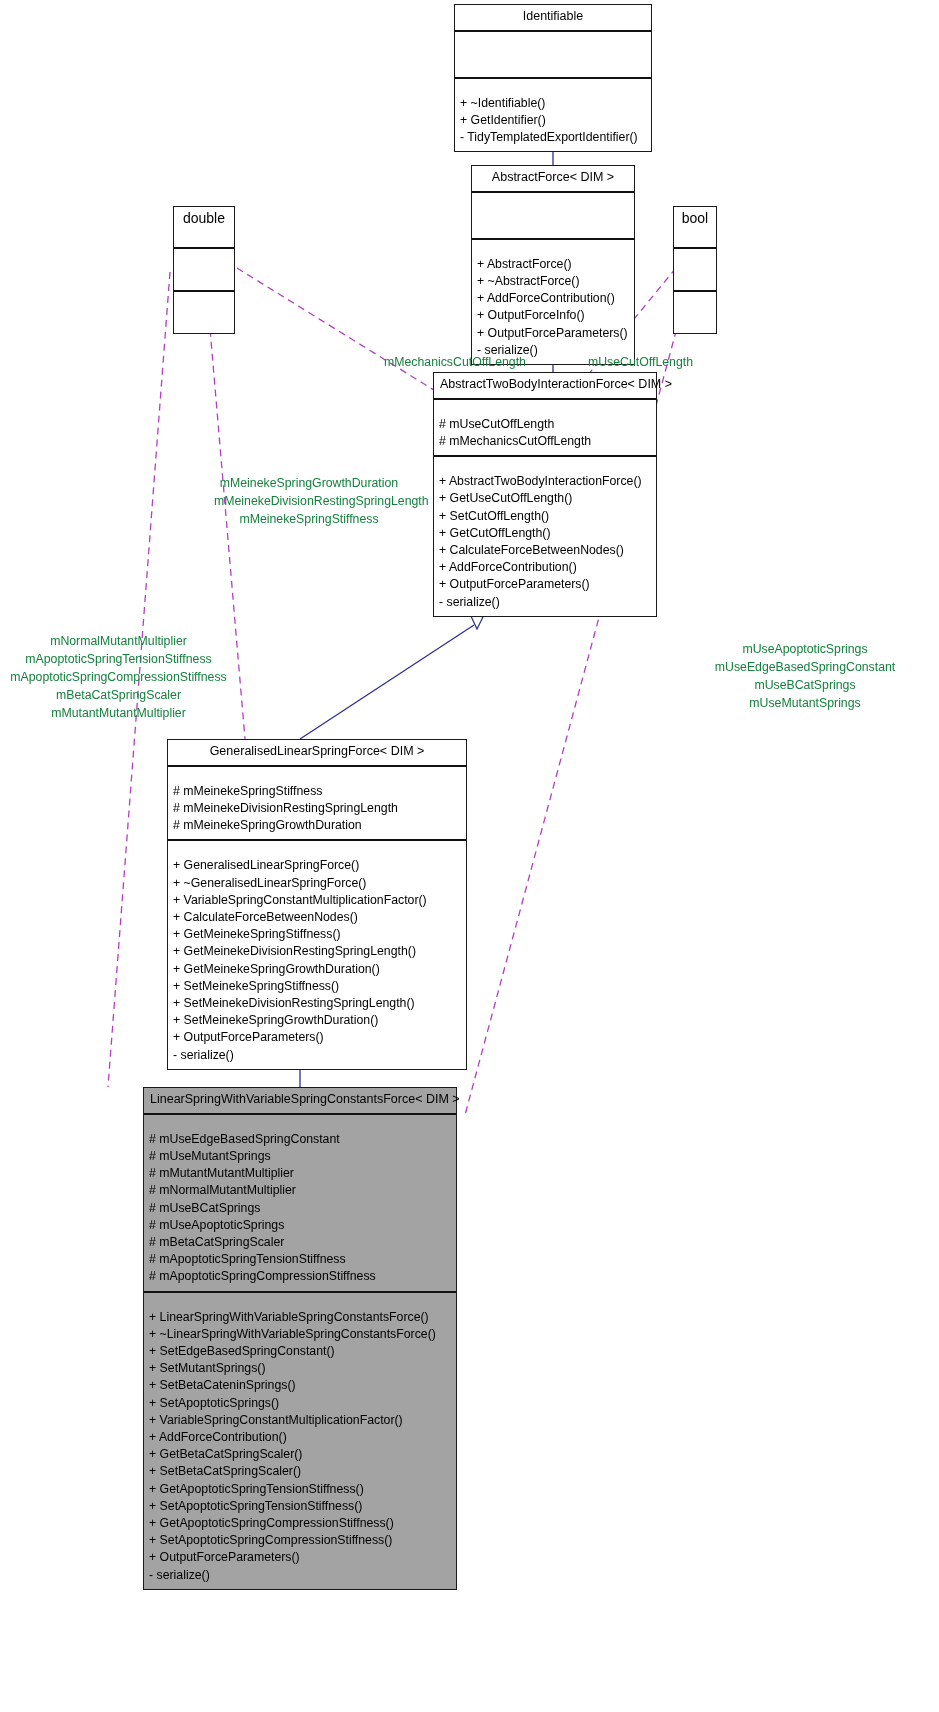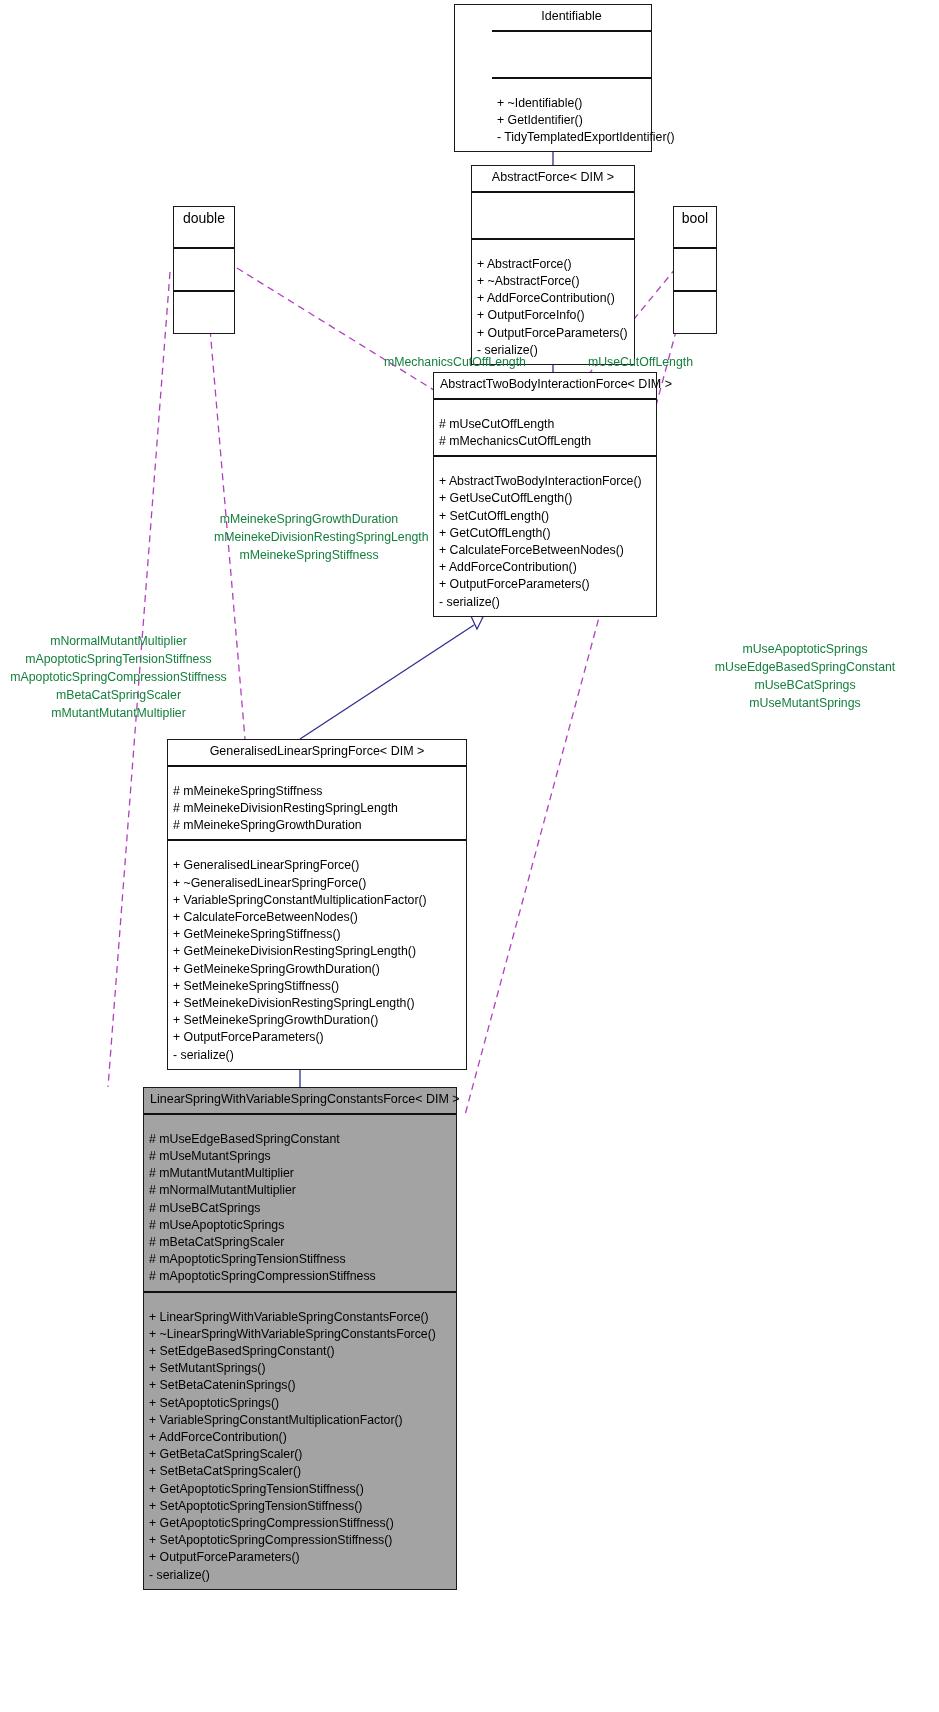--- a/index.html
+++ b/index.html
@@ -68,21 +68,21 @@
 
   <g>
     <line x1="170" y1="272" x2="108" y2="1087" stroke="#b23fc0" stroke-width="1.3" stroke-dasharray="7,5"></line>
   </g>
 
   <g>
     <line x1="692" y1="272" x2="465" y2="1115" stroke="#b23fc0" stroke-width="1.3" stroke-dasharray="7,5"></line>
   </g>
 </svg>
 
-<div class="node" style="left:454px;top:4px;width:198px;padding-left:37px;">
+<div class="node" style="left:454px;top:4px;width:198px;">
   <div class="title">Identifiable</div>
   <div class="sep2"></div>
   <div class="attrs empty"></div>
   <div class="sep2"></div>
   <div class="ops">
     <div class="row">+ ~Identifiable()</div>
     <div class="row">+ GetIdentifier()</div>
     <div class="row">- TidyTemplatedExportIdentifier()</div>
   </div>
 </div>
@@ -195,21 +195,21 @@
     <div class="row">+ SetApoptoticSpringCompressionStiffness()</div>
     <div class="row">+ OutputForceParameters()</div>
     <div class="row">- serialize()</div>
   </div>
 </div>
 
 <div class="edgelabel" style="left:384px;top:353px;">mMechanicsCutOffLength</div>
 
 <div class="edgelabel" style="left:588px;top:353px;">mUseCutOffLength</div>
 
-<div class="edgelabel center" style="left:214px;top:474px;width:190px;margin-top:36px;">
+<div class="edgelabel center" style="left:214px;top:474px;width:190px;">
   <div>mMeinekeSpringGrowthDuration</div>
   <div>mMeinekeDivisionRestingSpringLength</div>
   <div>mMeinekeSpringStiffness</div>
 </div>
 
 <div class="edgelabel center" style="left:0px;top:632px;width:237px;">
   <div>mNormalMutantMultiplier</div>
   <div>mApoptoticSpringTensionStiffness</div>
   <div>mApoptoticSpringCompressionStiffness</div>
   <div>mBetaCatSpringScaler</div>

